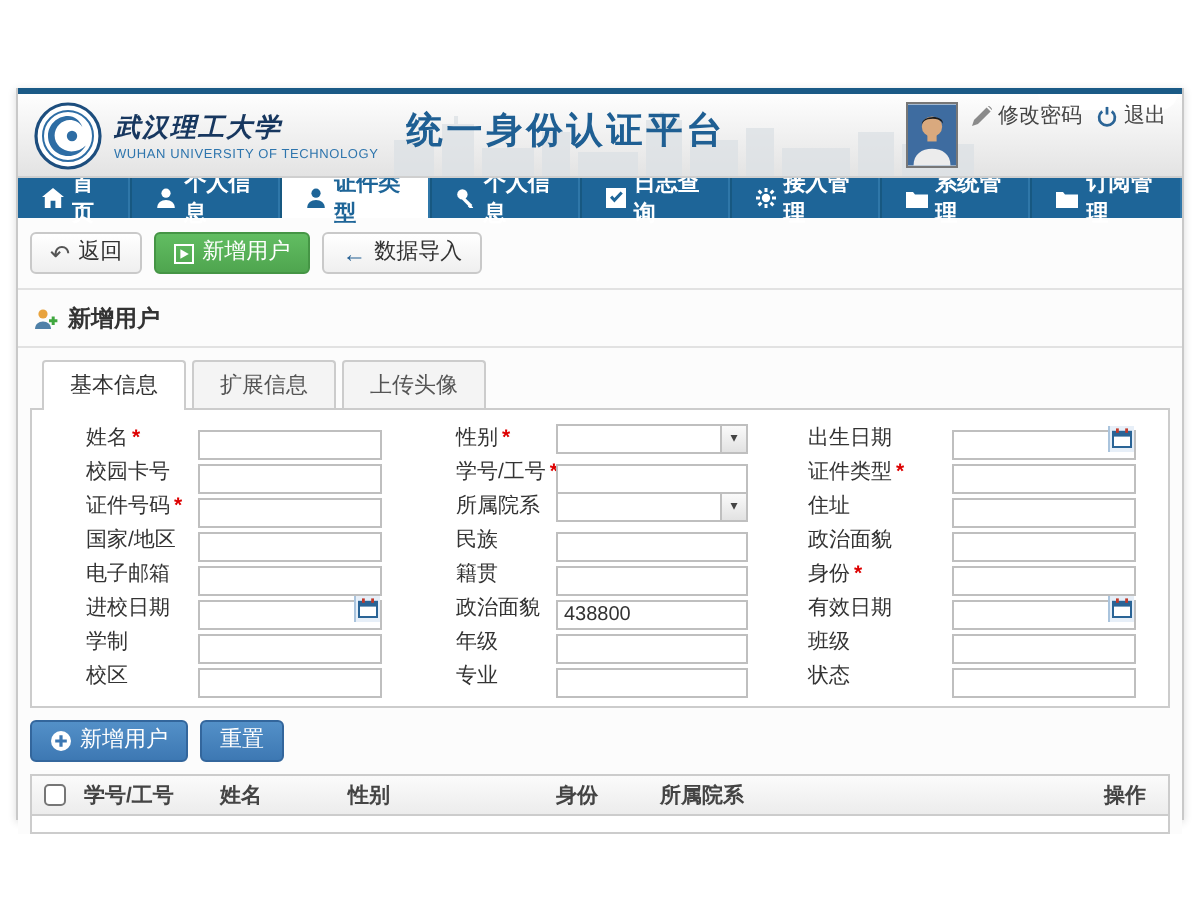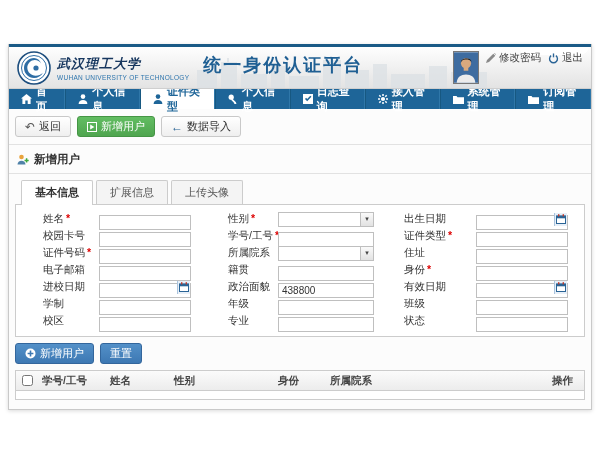--- a/index.html
+++ b/index.html
@@ -43,21 +43,21 @@
   .btn-default { background:linear-gradient(#fff,#efefef); border:1px solid #c9c9c9; color:#333; }
   .btn-green { background:linear-gradient(#62bd62,#4fa54f); border:1px solid #459545; color:#fff; }
   .btn-blue { background:linear-gradient(#5390c8,#3d78b3); border:1px solid #33669c; color:#fff; }
   .undo-ic { font-size:12px; color:#555; line-height:10px; }
   .imp-ic { font-size:12px; color:#2a6496; font-weight:bold; line-height:10px; }
   .section-head { padding:7px 8px 6px; display:flex; align-items:center; gap:5px;
     font-size:11.5px; font-weight:bold; color:#333; border-bottom:1px solid #e2e2e2; }
   .tabs { display:flex; gap:3px; margin:6px 0 0 12px; position:relative; z-index:2; }
   .tab { font-size:11px; padding:4px 13px; border:1px solid #ccc; border-bottom:none;
     background:#f4f4f4; color:#555; border-radius:2px 2px 0 0; cursor:pointer; }
-  .tab.active { background:#fff; color:#333; font-weight:bold; margin-bottom:-1px; padding-bottom:5px; }
+  .tab.active { background:#fff; color:#333; font-weight:normal; margin-bottom:-1px; padding-bottom:5px; }
   .panel { margin:0 6px; background:#fff; border:1px solid #ccc; padding:6px 0 6px 8px; }
   .f-row { display:grid; grid-template-columns:56px 92px 37px 50px 96px 30px 72px 92px;
     align-items:center; height:16px; margin-bottom:1px;margin-left:19px; }
   .f-row>*:nth-child(3){grid-column:4} .f-row>*:nth-child(4){grid-column:5}
   .f-row>*:nth-child(5){grid-column:7} .f-row>*:nth-child(6){grid-column:8}
   .f-label { font-size:10.5px; color:#333; white-space:nowrap; }
   .req { color:#d00; margin-left:2px; font-weight:bold; }
   .f-field { position:relative; height:15px; }
   .f-input { width:100%; height:15px; border:1px solid #bfbfbf; font-size:10px;
     padding:0 3px; background:#fff; font-family:inherit; color:#333; }
@@ -280,20 +280,28 @@
             <div class="f-label">证件号码<span class="req">*</span></div>
             <div class="f-field"><input class="f-input" style=""></div>
             <div class="f-label">所属院系</div>
             <div class="f-field">
               <div class="sel"><span class="sel-txt"></span><span class="sel-arr">▾</span></div>
             </div>
             <div class="f-label">住址</div>
             <div class="f-field"><input class="f-input" style=""></div>
           </div>
           <div class="f-row">
+            <div class="f-label">国家/地区</div>
+            <div class="f-field"><input class="f-input" style=""></div>
+            <div class="f-label">民族</div>
+            <div class="f-field"><input class="f-input" style=""></div>
+            <div class="f-label">政治面貌</div>
+            <div class="f-field"><input class="f-input" style=""></div>
+          </div>
+          <div class="f-row">
             <div class="f-label">电子邮箱</div>
             <div class="f-field"><input class="f-input" style=""></div>
             <div class="f-label">籍贯</div>
             <div class="f-field"><input class="f-input" style=""></div>
             <div class="f-label">身份<span class="req">*</span></div>
             <div class="f-field"><input class="f-input" style=""></div>
           </div>
           <div class="f-row">
             <div class="f-label">进校日期</div>
             <div class="f-field date"><input class="f-input" style=""><span class="cal-btn">

